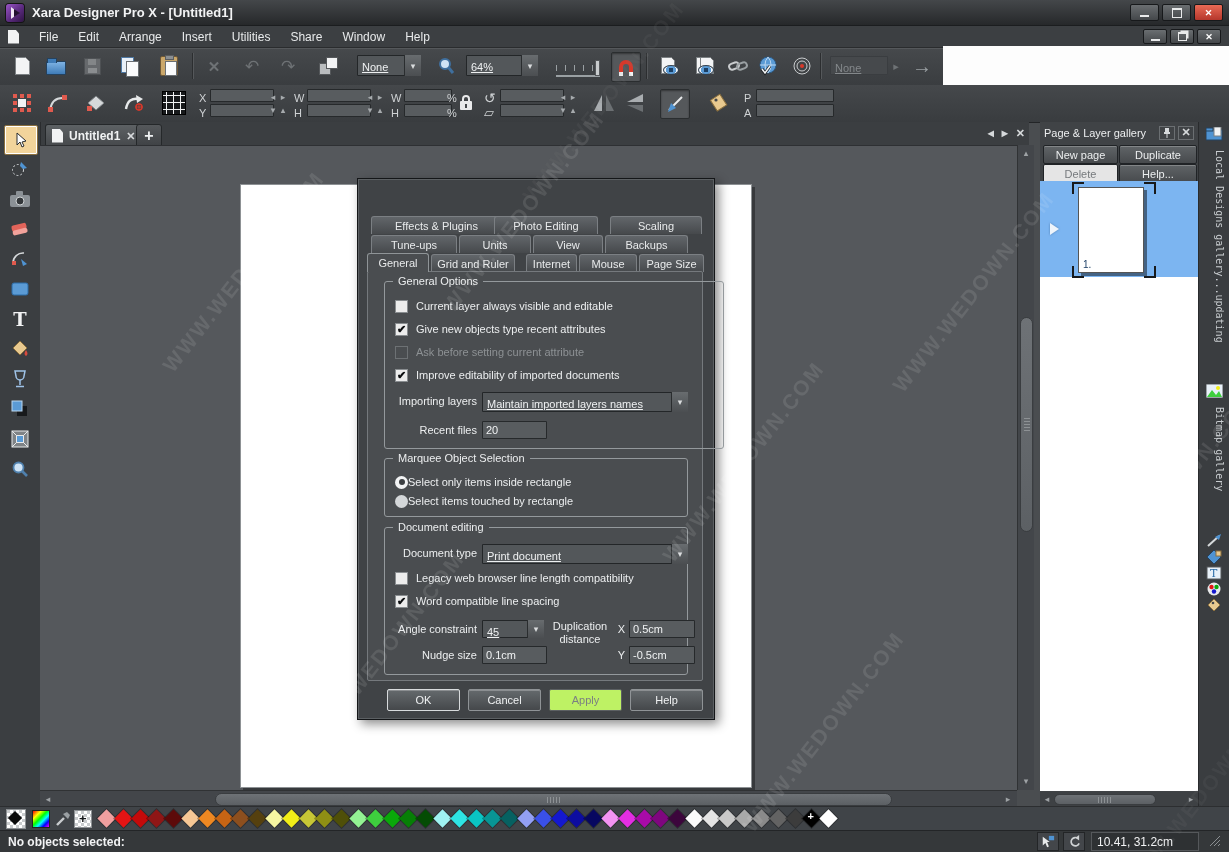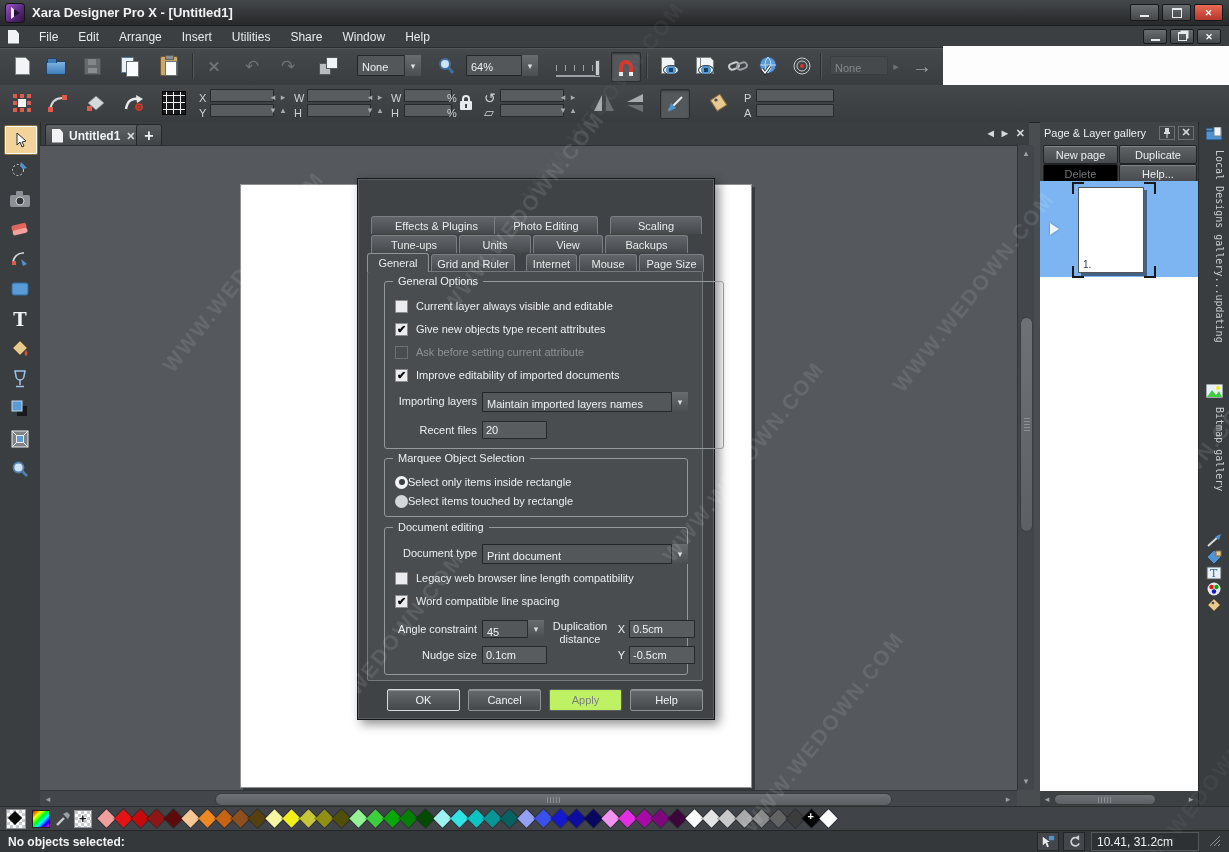--- a/index.html
+++ b/index.html
@@ -50,21 +50,21 @@
   .gl{font-size:17px;color:#94989b;line-height:1;}
   .gl.dim{color:#6e7275;}
   .i-undo::before{content:"↶";}
   .i-redo::before{content:"↷";}
   .i-del::before{content:"✕";font-weight:bold;font-size:15px;}
   .i-exp::before{content:"→";font-weight:bold;font-size:20px;color:#9aa0a3;}
   .trans-ic{position:relative;width:18px;height:18px;}
   .trans-ic .s1{position:absolute;left:0;top:6px;width:10px;height:10px;background:#b9bcbe;border:1px solid #55585b;}
   .trans-ic .s2{position:absolute;left:7px;top:0;width:10px;height:10px;background:#f2f3f4;border:1px solid #55585b;}
   .combo{display:flex;align-items:stretch;background:#53575a;box-shadow:inset 0 0 0 1px #232628;font-size:11px;color:#eef0f1;border-radius:1px;}
-  .combo .ct{flex:1;display:flex;align-items:center;padding:12px 5px;white-space:nowrap;overflow:hidden;}
+  .combo .ct{flex:1;display:flex;align-items:center;padding:12px 5px;white-space:nowrap;overflow:hidden;text-decoration:underline;}
   .combo .ca{width:16px;display:flex;align-items:center;justify-content:center;background:linear-gradient(#686c6f,#4b4e51);
              border-left:1px solid #2a2d2f;color:#d9dbdd;}
   .combo .ca::before{content:"▾";font-size:9px;}
   .combo.dis{background:#46494c;box-shadow:inset 0 0 0 1px #3a3d40;color:#84888b;}
   .tfield{background:#585c5f;box-shadow:inset 0 0 0 1px #26292b;color:#f0f2f3;font-size:11px;
           display:flex;align-items:center;padding:0 4px;border-radius:1px;}
   .slider-ic{width:44px;height:12px;margin-top:8px;background:
       repeating-linear-gradient(90deg,#9aa0a3 0 1px,transparent 1px 9px) 0 2px/100% 6px no-repeat;
       border-bottom:2px solid #9aa0a3;position:relative;}
   .slider-ic::after{content:"";position:absolute;right:0;top:-3px;width:3px;height:14px;background:#c9ccce;border:1px solid #55585b;}
@@ -138,21 +138,21 @@
         display:flex;align-items:center;justify-content:center;box-shadow:inset 0 1px 0 rgba(255,255,255,.25);}
   .dbtn.default{border-color:#d8dbdd;}
   .dbtn.dis{color:#7b7f82;background:#bef264;box-shadow:none;border-color:#5c6063;}
   
   .gallery{left:1040px;top:122px;width:158px;height:684px;background:#404346;}
   .gal-head{position:absolute;left:0;top:0;width:158px;height:21px;display:flex;align-items:center;padding:0 4px;box-sizing:border-box;}
   .gal-head .tt{font-size:11px;color:#eceeef;}
   .gbtn{position:absolute;height:17px;border-radius:2px;border:1px solid #202326;
         background:linear-gradient(#606467,#474a4d);color:#eceeef;font-size:11px;display:flex;align-items:center;
         justify-content:center;box-shadow:inset 0 1px 0 rgba(255,255,255,.22);}
-  .gbtn.dis{color:#75797c;background:#000000;box-shadow:none;}
+  .gbtn.dis{color:#75797c;background:#e5e5e5;box-shadow:none;}
   .gal-list{position:absolute;left:0;top:59px;width:158px;height:610px;background:#ffffff;overflow:hidden;}
   .gal-row-sel{position:absolute;left:0;top:0;width:158px;height:96px;background:#7cb5f1;}
   .expand-tri{position:absolute;left:10px;top:42px;width:0;height:0;border-left:9px solid #eef4fb;
               border-top:6px solid transparent;border-bottom:6px solid transparent;filter:drop-shadow(0 0 1px #4d7fb4);}
   .pagethumb{position:absolute;left:38px;top:6px;width:64px;height:84px;background:#fff;border:1px solid #555;
              box-shadow:3px 3px 0 rgba(0,0,0,.45);}
   .pnum{position:absolute;left:4px;bottom:2px;font-size:10px;color:#1d3f66;}
   .crn{position:absolute;width:10px;height:10px;border:2px solid #17191b;}
   .crn.tl{border-right:none;border-bottom:none;} .crn.tr{border-left:none;border-bottom:none;}
   .crn.bl{border-right:none;border-top:none;} .crn.br{border-left:none;border-top:none;}

